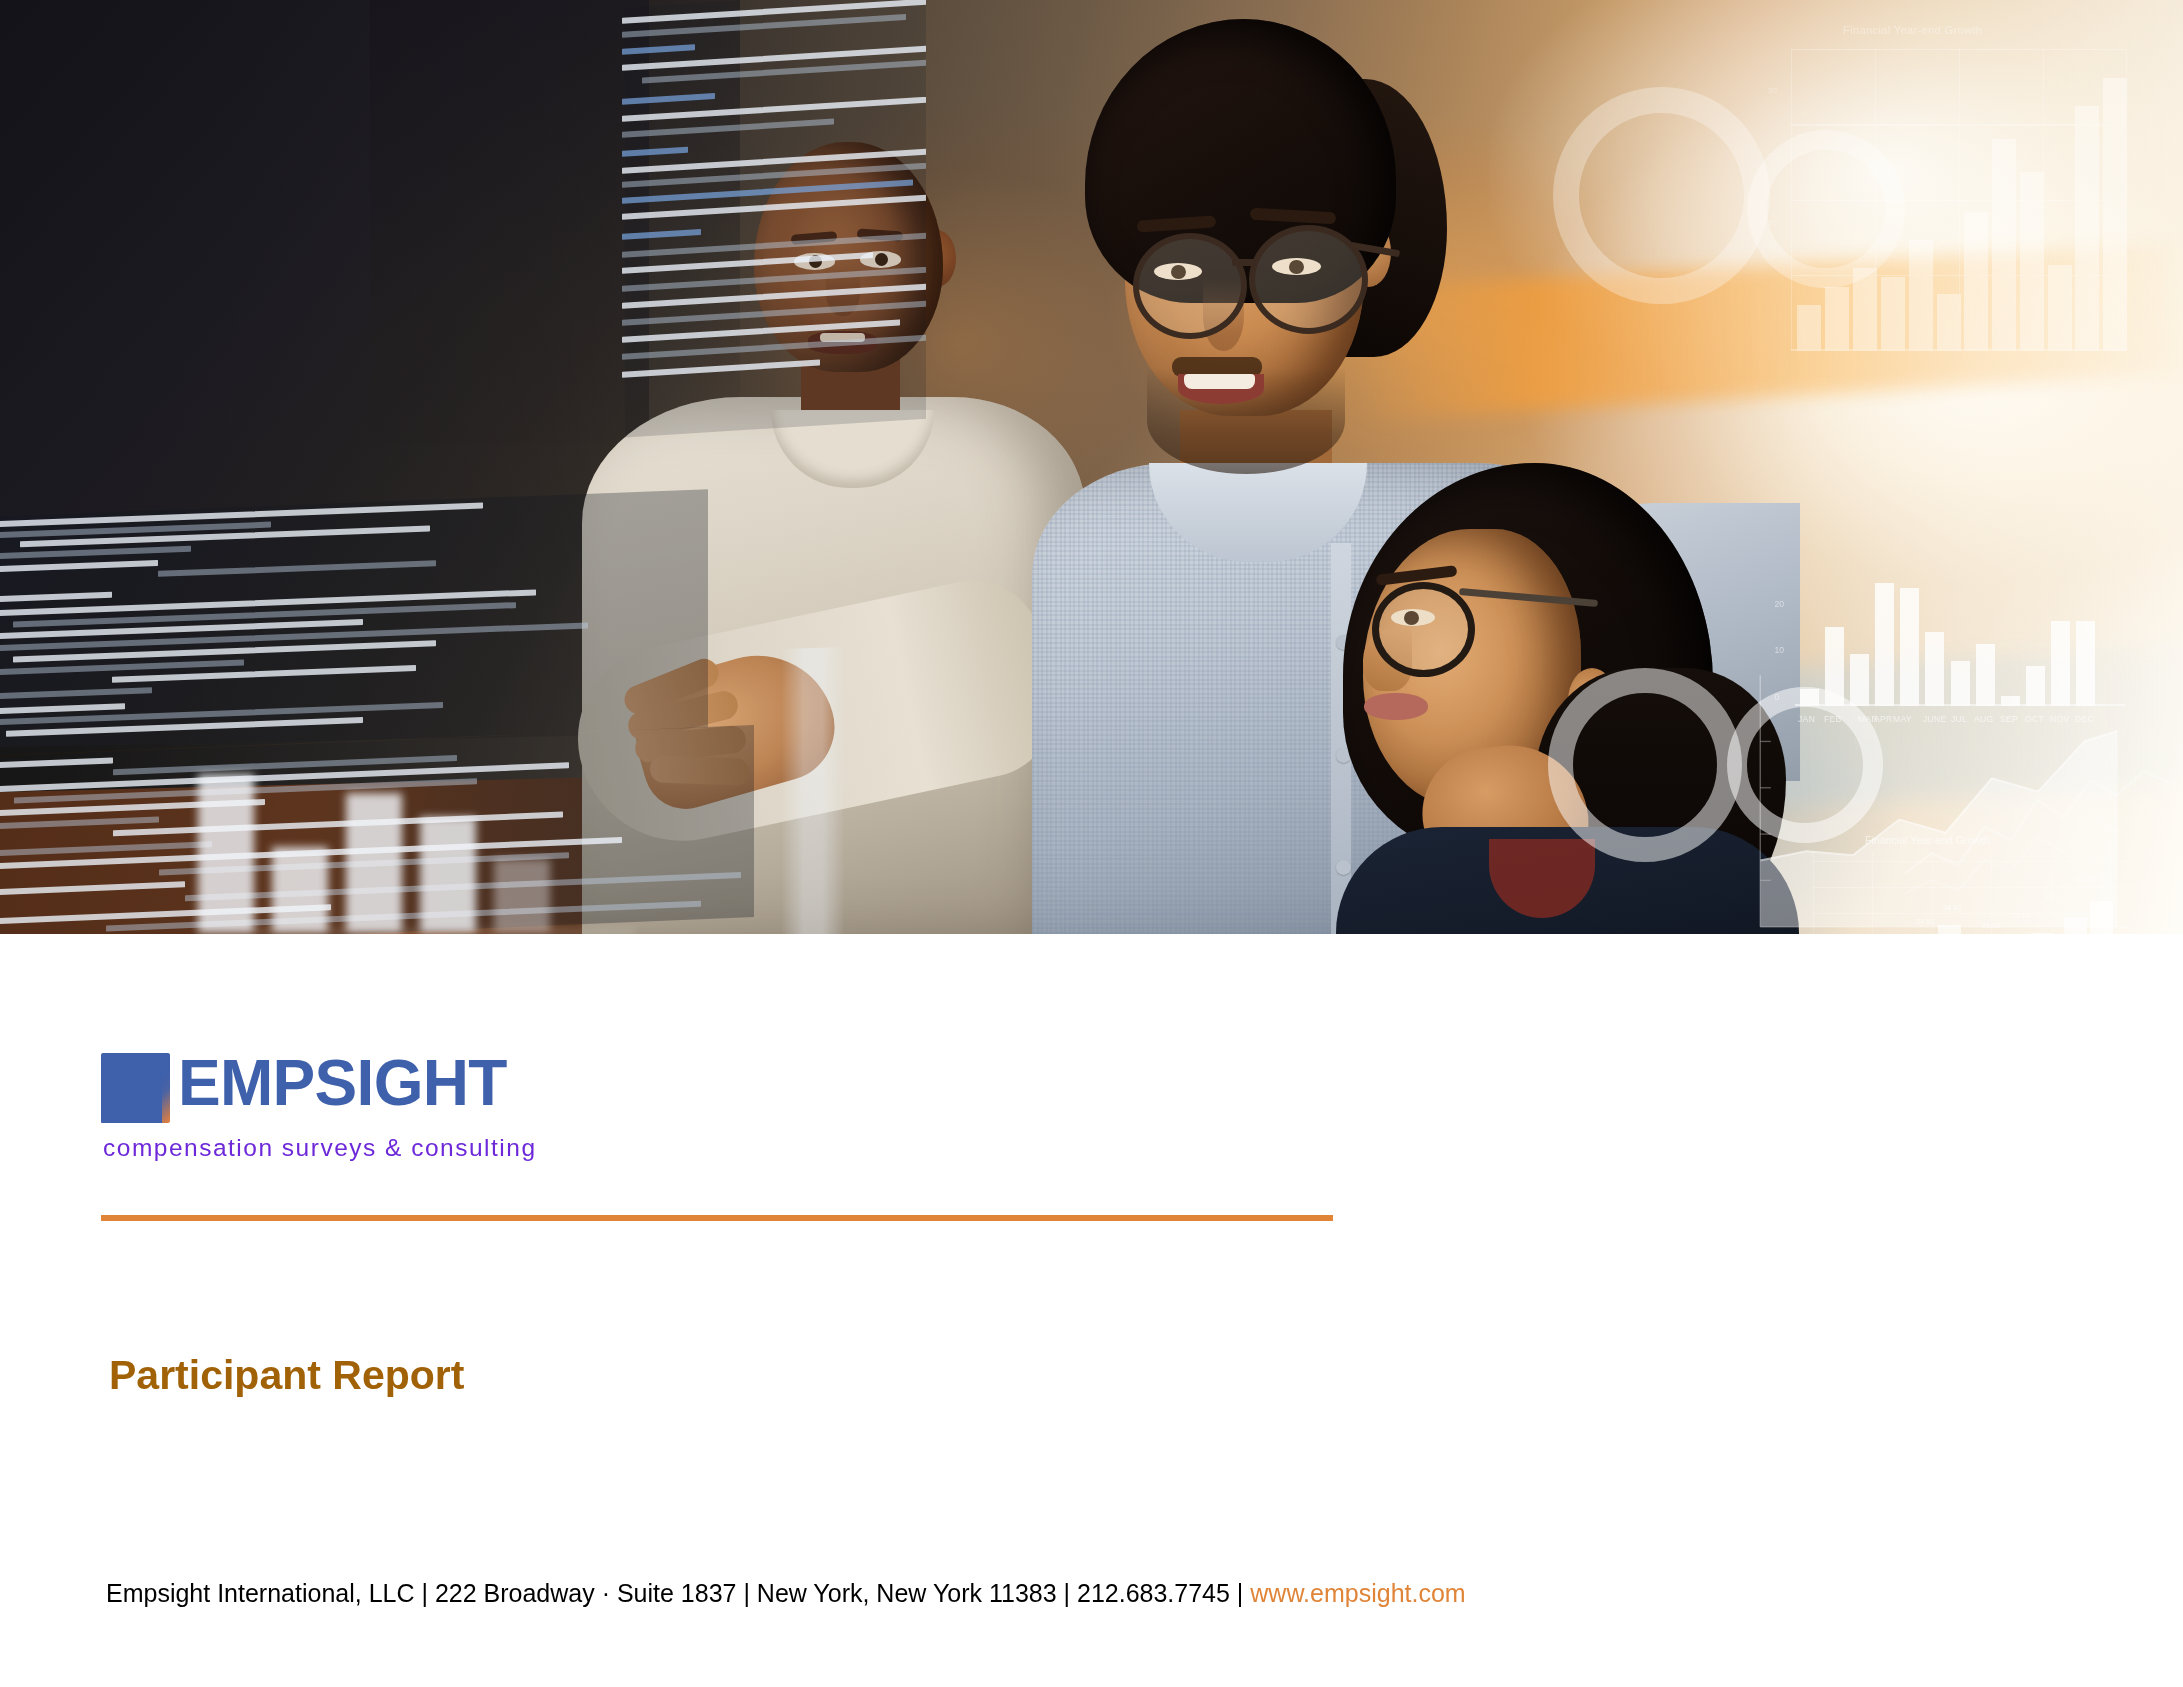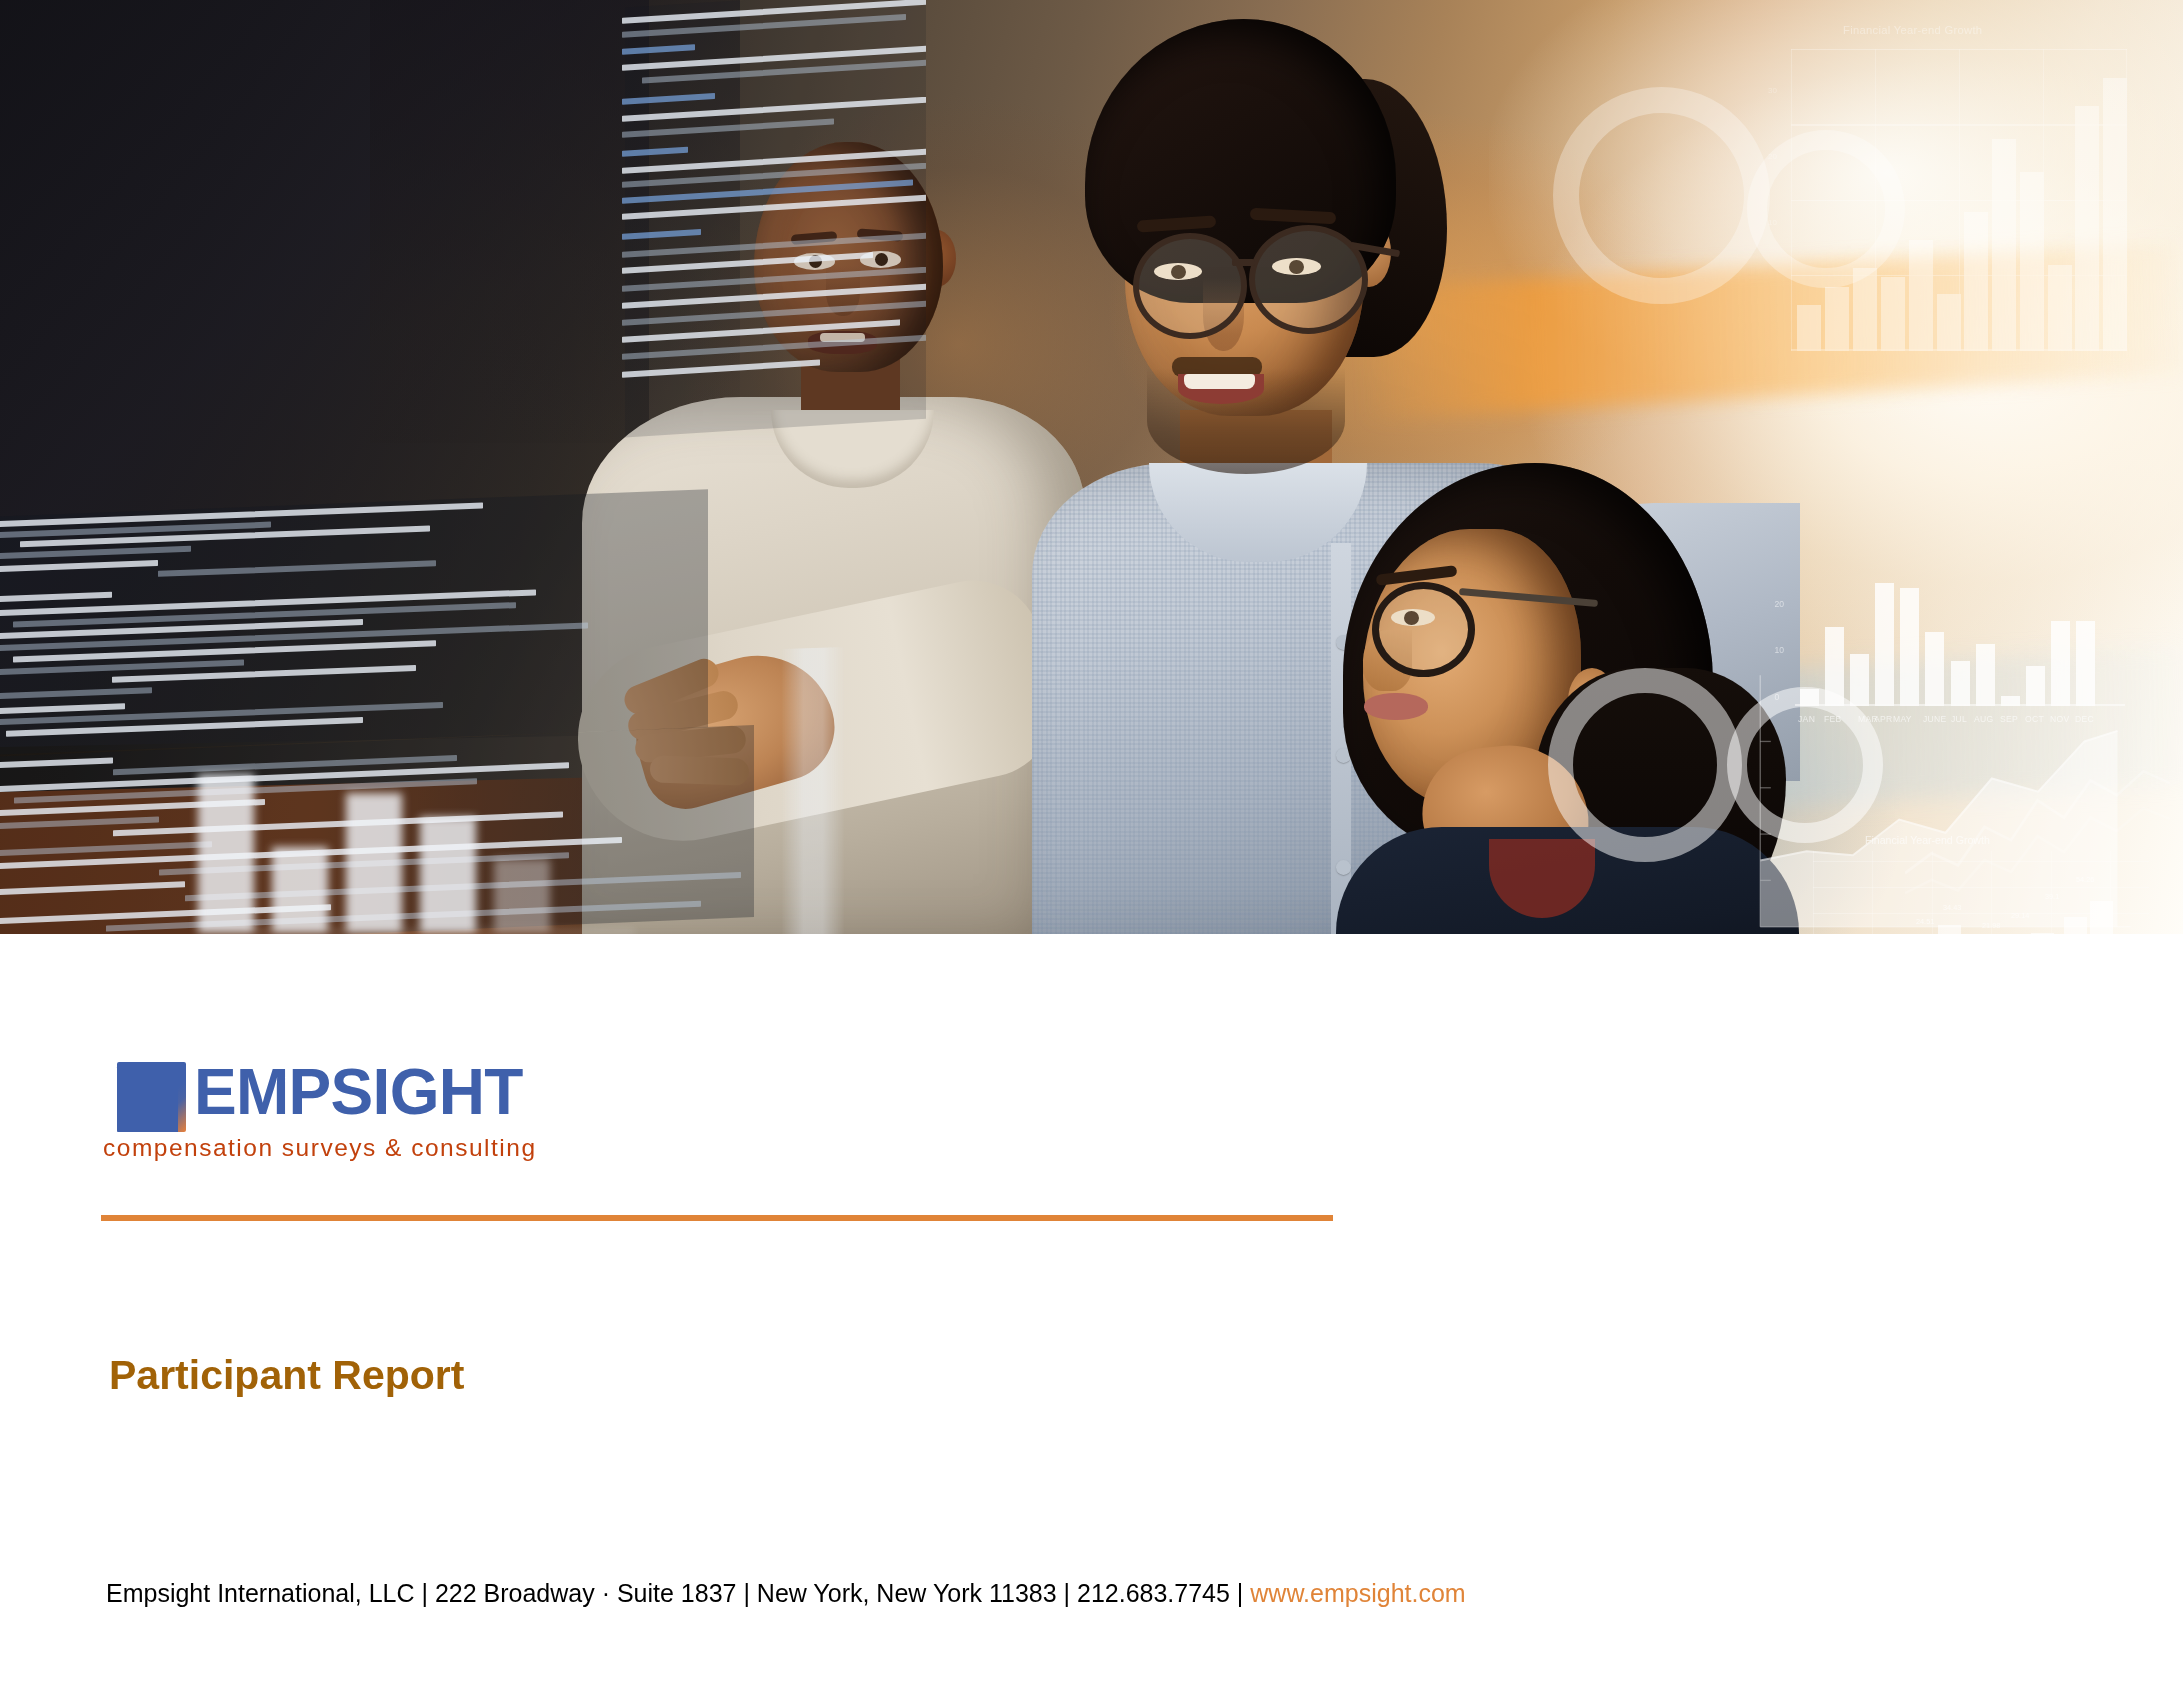--- a/index.html
+++ b/index.html
@@ -320,22 +320,22 @@
   
   .spark { left: 1905px; top: 754px; width: 265px; height: 159px; opacity:.5;}
 
   
   .page {
     position:absolute; left:0; top:934px; width:2183px; height:753px;
     background:#ffffff;
   }
 
   .logo-wrap {
-    position:absolute; left:101px; top:128px;
-    display:flex; align-items:flex-start;margin-left:16px;
+    position:absolute; left:101px; top:119px;
+    display:flex; align-items:flex-start;
   }
   .logo-mark {
     width: 69px; height: 70px;
     margin-right: 8px;
     position: relative;
     background: linear-gradient(135deg, #3f60ab 0%, #3f60ab 62%, #4a63a4 74%, #e8803a 100%);
     border-radius: 2px;
   }
   .logo-mark::after{
     content:"";
@@ -347,21 +347,21 @@
     font-size: 64px;
     font-weight: bold;
     color: #3f60ab;
     letter-spacing: -0.7px;
     line-height: 0.96;
     font-family: "Liberation Sans", sans-serif;
   }
   .logo-tag {
     position:absolute; left:103px; top:200px;
     font-size: 24.5px;
-    color: #c2410c;
+    color: #6d28d9;
     letter-spacing: 1.5px;
     font-family: "Liberation Sans", sans-serif;
   }
 
   .rule {
     position:absolute; left:101px; top:281px;
     width: 1232px; height: 6px;
     background:#e08438;
   }
 

